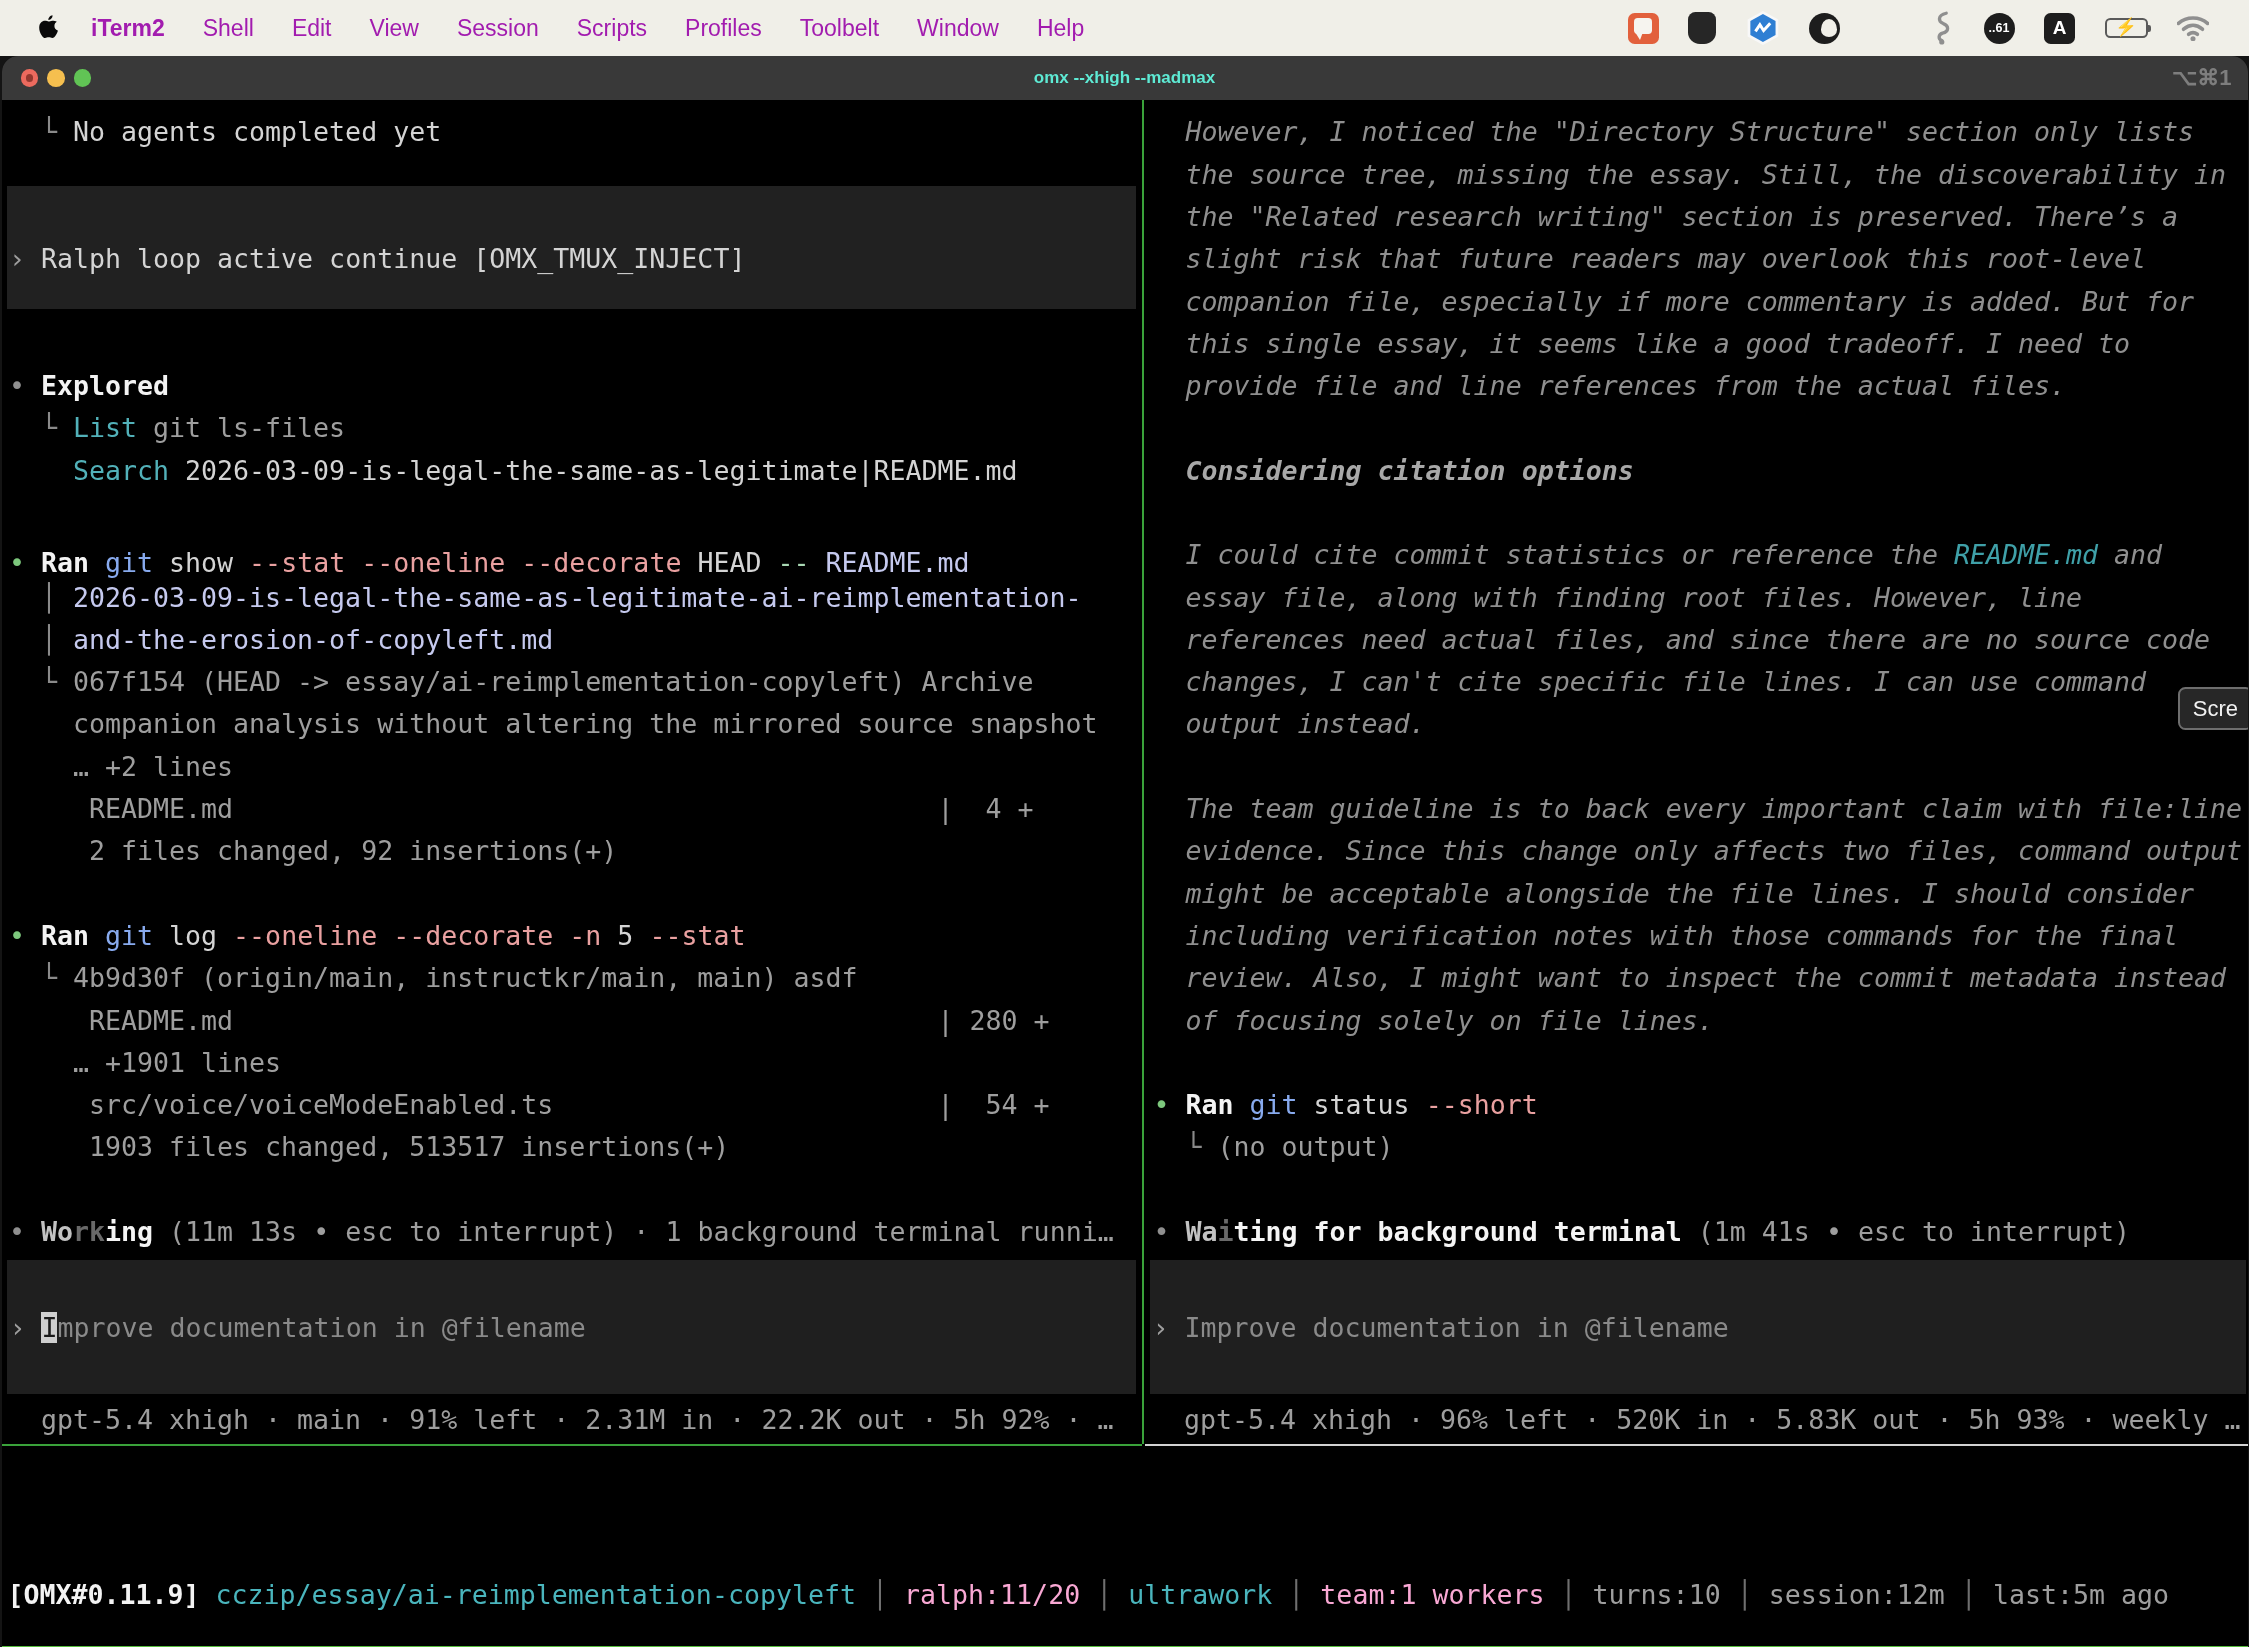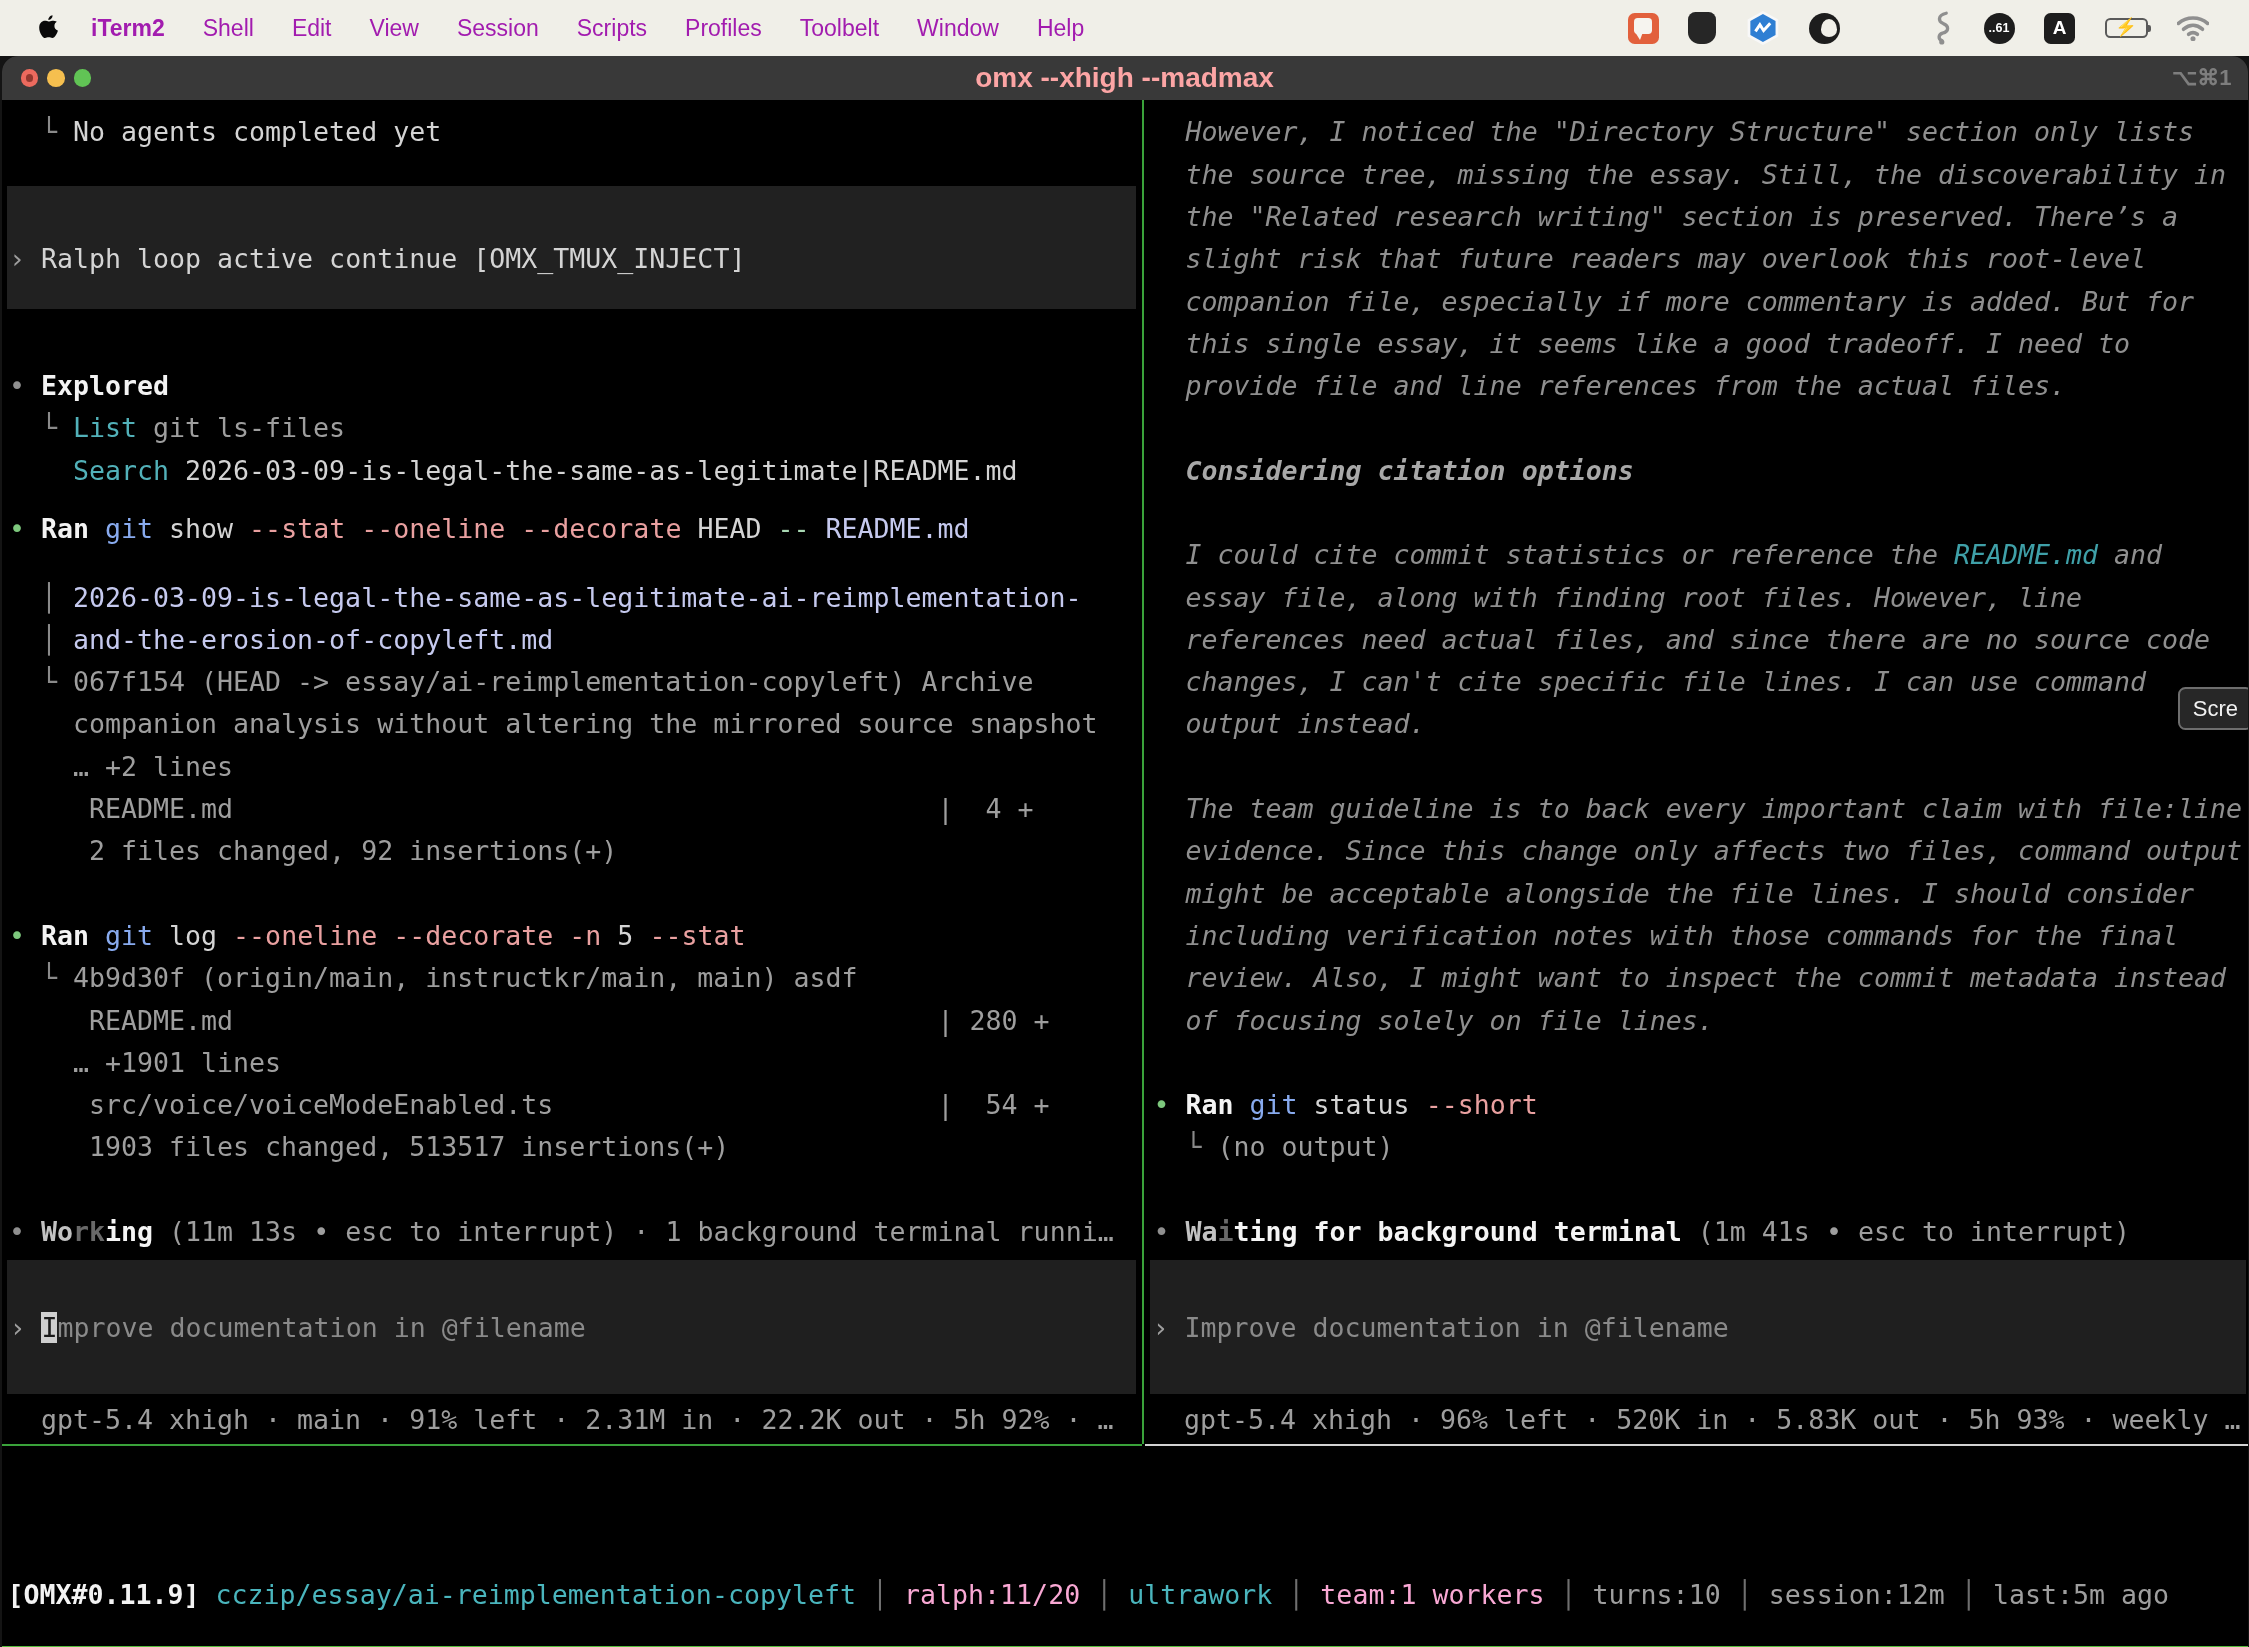--- a/index.html
+++ b/index.html
@@ -52,21 +52,21 @@
             border-radius:16px 16px 0 0; overflow:hidden; background:#000; z-index:10; }
   .titlebar { position:absolute; top:0; left:0; right:0; height:44px; background:#393939;
               display:flex; align-items:center; }
   .lights { position:absolute; left:19px; top:0; height:44px; display:flex; align-items:center; gap:8.9px; }
   .light { width:17.7px; height:17.7px; border-radius:50%; position:relative; }
   .light.red { background:#ec6a5e; }
   .light.red::after { content:""; position:absolute; left:5.2px; top:5.2px; width:7.4px; height:7.4px;
                       border-radius:50%; background:#93382f; }
   .light.yellow { background:#f5bf4f; }
   .light.green { background:#61c455; }
-  .wtitle { width:100%; text-align:center; font-size:28px; font-weight:bold; color:#fca5a5; }
+  .wtitle { width:100%; text-align:center; font-size:17px; font-weight:bold; color:#5eead4; }
   .wshortcut { position:absolute; right:16px; font-size:22px; font-weight:bold; color:#7e7e7e; }
 
   
   .terminal { position:absolute; top:44px; left:0; right:0; bottom:0; background:#000;
               font-family:"DejaVu Sans Mono", monospace; }
   .pane { position:absolute; top:0; height:1344px; overflow:hidden; }
   .pane.left  { left:0; width:1140px; }
   .pane.right { left:1143px; width:1107px; }
   .tline { position:absolute; left:7.4px; right:0; height:43px; line-height:43px;
            font-size:26.6px; white-space:pre; }
@@ -201,21 +201,21 @@
   <div class="terminal">
 
     <div class="pane left" id="pane-left">
       <div class="ralph-box"></div>
       <div class="lines">
           <div class="tline" style="top: 10.3px;"><span class="tree">  └ </span><span class="light">No agents completed yet</span></div>
           <div class="tline" style="top: 137px;"><span class="gray">› </span><span class="light">Ralph loop active continue [OMX_TMUX_INJECT]</span></div>
           <div class="tline" style="top: 264px;"><span class="bullet-gray">• </span><span class="white-bold">Explored</span></div>
           <div class="tline" style="top: 306px;"><span class="tree">  └ </span><span class="cyan">List</span><span class="gray"> git ls-files</span></div>
           <div class="tline" style="top: 349px;"><span class="gray">    </span><span class="cyan">Search</span><span class="light"> 2026-03-09-is-legal-the-same-as-legitimate|README.md</span></div>
-          <div class="tline" style="top: 407px;"><span class="bullet-green">• </span><span class="white-bold">Ran</span><span class="gray"> </span><span class="blue">git</span><span class="light"> show </span><span class="pink">--stat --oneline --decorate</span><span class="light"> HEAD </span><span class="pale-green">--</span><span class="lavender"> README.md</span></div>
+          <div class="tline" style="top: 441px;"><span class="bullet-green">• </span><span class="white-bold">Ran</span><span class="gray"> </span><span class="blue">git</span><span class="light"> show </span><span class="pink">--stat --oneline --decorate</span><span class="light"> HEAD </span><span class="pale-green">--</span><span class="lavender"> README.md</span></div>
           <div class="tline" style="top: 476px;"><span class="tree">  │ </span><span class="lavender">2026-03-09-is-legal-the-same-as-legitimate-ai-reimplementation-</span></div>
           <div class="tline" style="top: 518px;"><span class="tree">  │ </span><span class="lavender">and-the-erosion-of-copyleft.md</span></div>
           <div class="tline" style="top: 560px;"><span class="tree">  └ </span><span class="gray">067f154 (HEAD -&gt; essay/ai-reimplementation-copyleft) Archive</span></div>
           <div class="tline" style="top: 602px;"><span class="gray">    companion analysis without altering the mirrored source snapshot</span></div>
           <div class="tline" style="top: 645px;"><span class="gray">    … +2 lines</span></div>
           <div class="tline" style="top: 687px;"><span class="gray">     README.md                                            |  4 +</span></div>
           <div class="tline" style="top: 729px;"><span class="gray">     2 files changed, 92 insertions(+)</span></div>
           <div class="tline" style="top: 814px;"><span class="bullet-green">• </span><span class="white-bold">Ran</span><span class="gray"> </span><span class="blue">git</span><span class="light"> log </span><span class="pink">--oneline --decorate -n</span><span class="light"> 5 </span><span class="pink">--stat</span></div>
           <div class="tline" style="top: 856px;"><span class="tree">  └ </span><span class="gray">4b9d30f (origin/main, instructkr/main, main) asdf</span></div>
           <div class="tline" style="top: 899px;"><span class="gray">     README.md                                            | 280 +</span></div>

